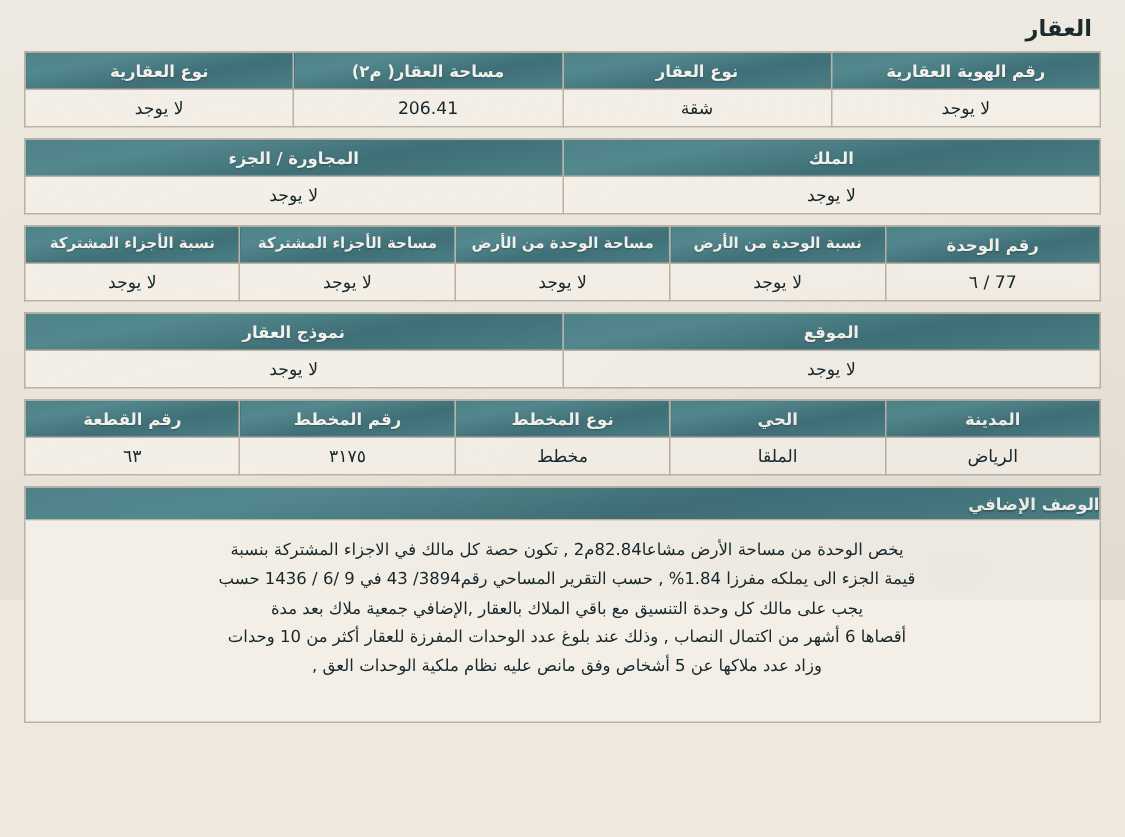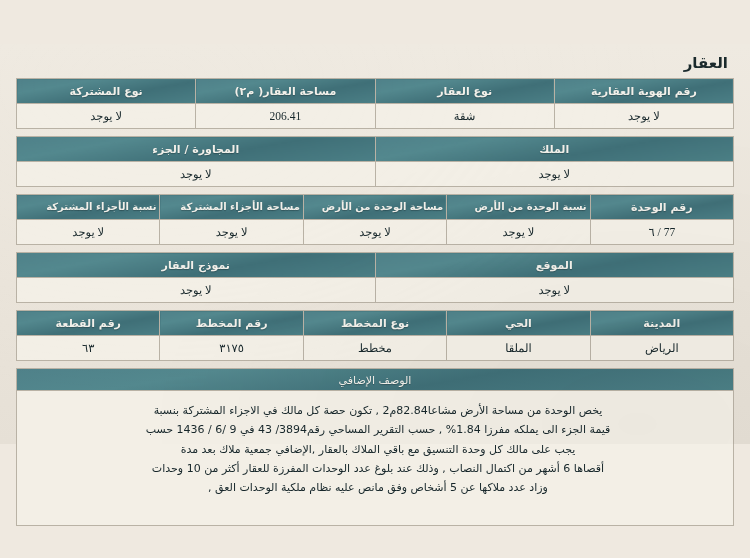--- a/index.html
+++ b/index.html
@@ -14,21 +14,20 @@
     color: #1d2a2b;
     overflow: hidden;
   }
   .page {
     position: relative;
     width: 750px;
     height: 400px;
     background: linear-gradient(180deg, #efeae1 0%, #eae4da 60%, #e6e0d6 100%);
     box-sizing: border-box;
     padding: 8px 16px 0 16px;
-    margin-top: 44px;
   }
   .doc-title {
     text-align: right;
     font-size: 15px;
     font-weight: bold;
     color: #1b2a2c;
     padding: 2px 6px 6px 0;
     letter-spacing: 0.5px;
   }
   table.block {
@@ -50,34 +49,31 @@
     background: linear-gradient(170deg, #4f8189 0%, #53888e 25%, #3f6f77 60%, #4b7f86 100%);
     color: #f2f0ea;
     font-weight: bold;
     font-size: 11px;
     letter-spacing: 0.2px;
     text-shadow: 0 1px 1px rgba(0,0,0,0.25);
   }
   tr.head td.two-line {
     line-height: 1.08;
     font-size: 10px;
-    text-align: right;
   }
   tr.body td {
     background: #f3efe6;
     color: #16262a;
     font-size: 11.5px;
-    font-family: Liberation Serif, serif;
   }
   .desc-header {
     background: linear-gradient(170deg, #4f8189 0%, #53888e 25%, #3f6f77 60%, #4b7f86 100%);
     color: #f2f0ea;
-    font-weight: normal;
+    font-weight: bold;
     font-size: 11px;
-    text-align: center;
     border: 1px solid #b9b2a5;
     height: 23px;
     line-height: 23px;
     box-sizing: border-box;
     text-shadow: 0 1px 1px rgba(0,0,0,0.25);
   }
   .desc-body {
     border: 1px solid #b9b2a5;
     border-top: none;
     background: #f3efe6;
@@ -112,21 +108,21 @@
 <div class="page">
 
   <div class="doc-title">العقار</div>
 
   <table class="block">
     <tbody>
         <tr class="head">
       <td>رقم الهوية العقارية</td>
       <td>نوع العقار</td>
       <td>مساحة العقار( م٢)</td>
-      <td>نوع المشتركة</td>
+      <td>نوع العقارية</td>
     </tr>
     <tr class="body">
       <td>لا يوجد</td>
       <td>شقة</td>
       <td>206.41</td>
       <td>لا يوجد</td>
     </tr>
   </tbody>
     </table>
 

